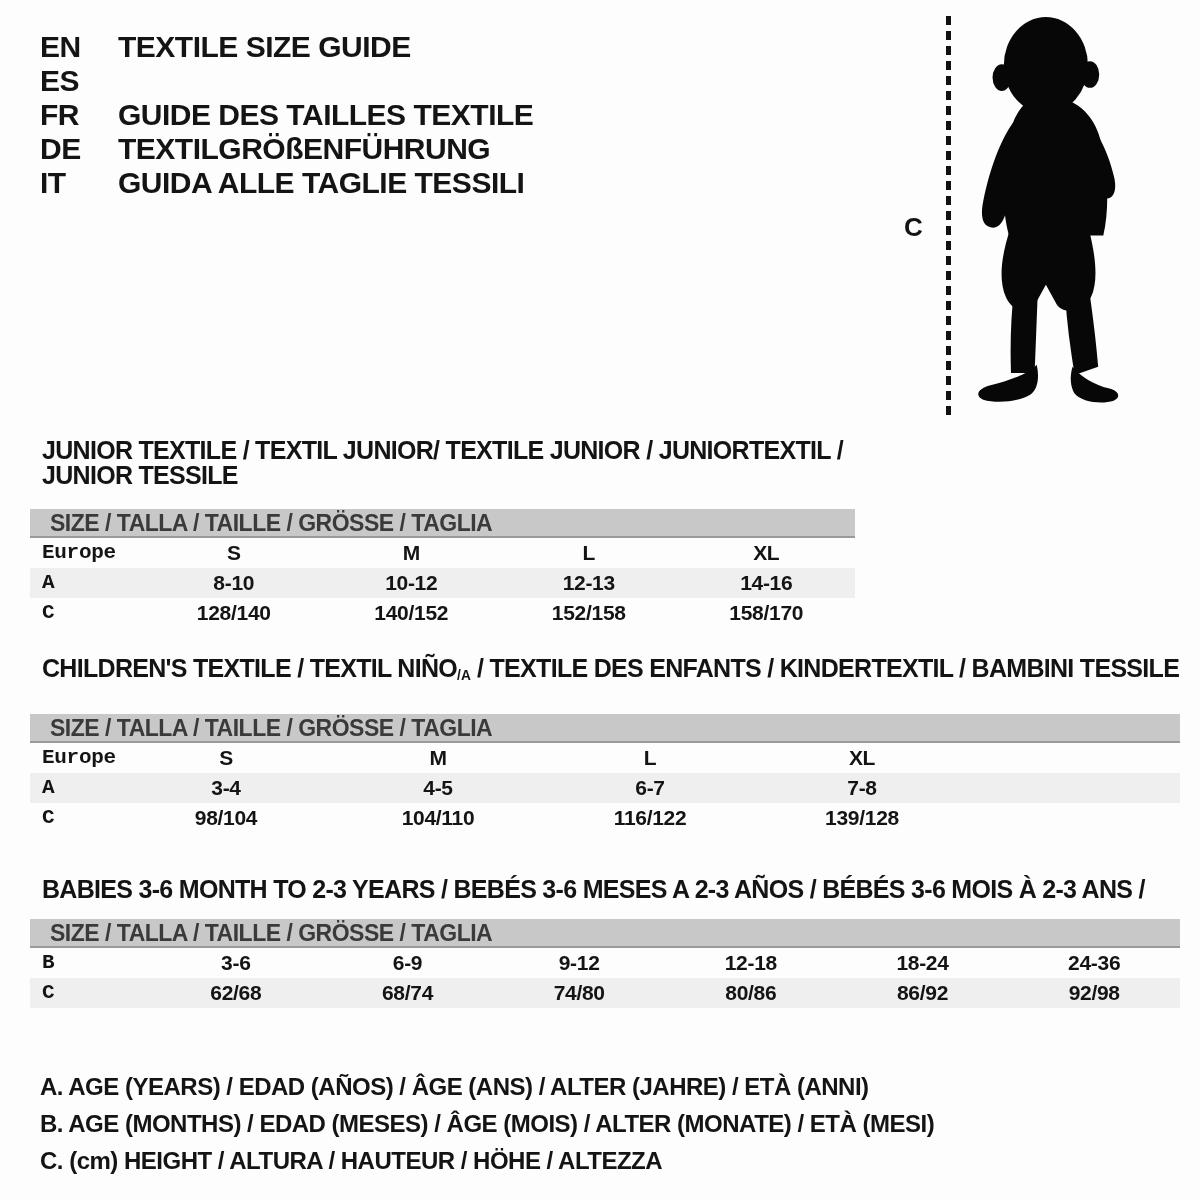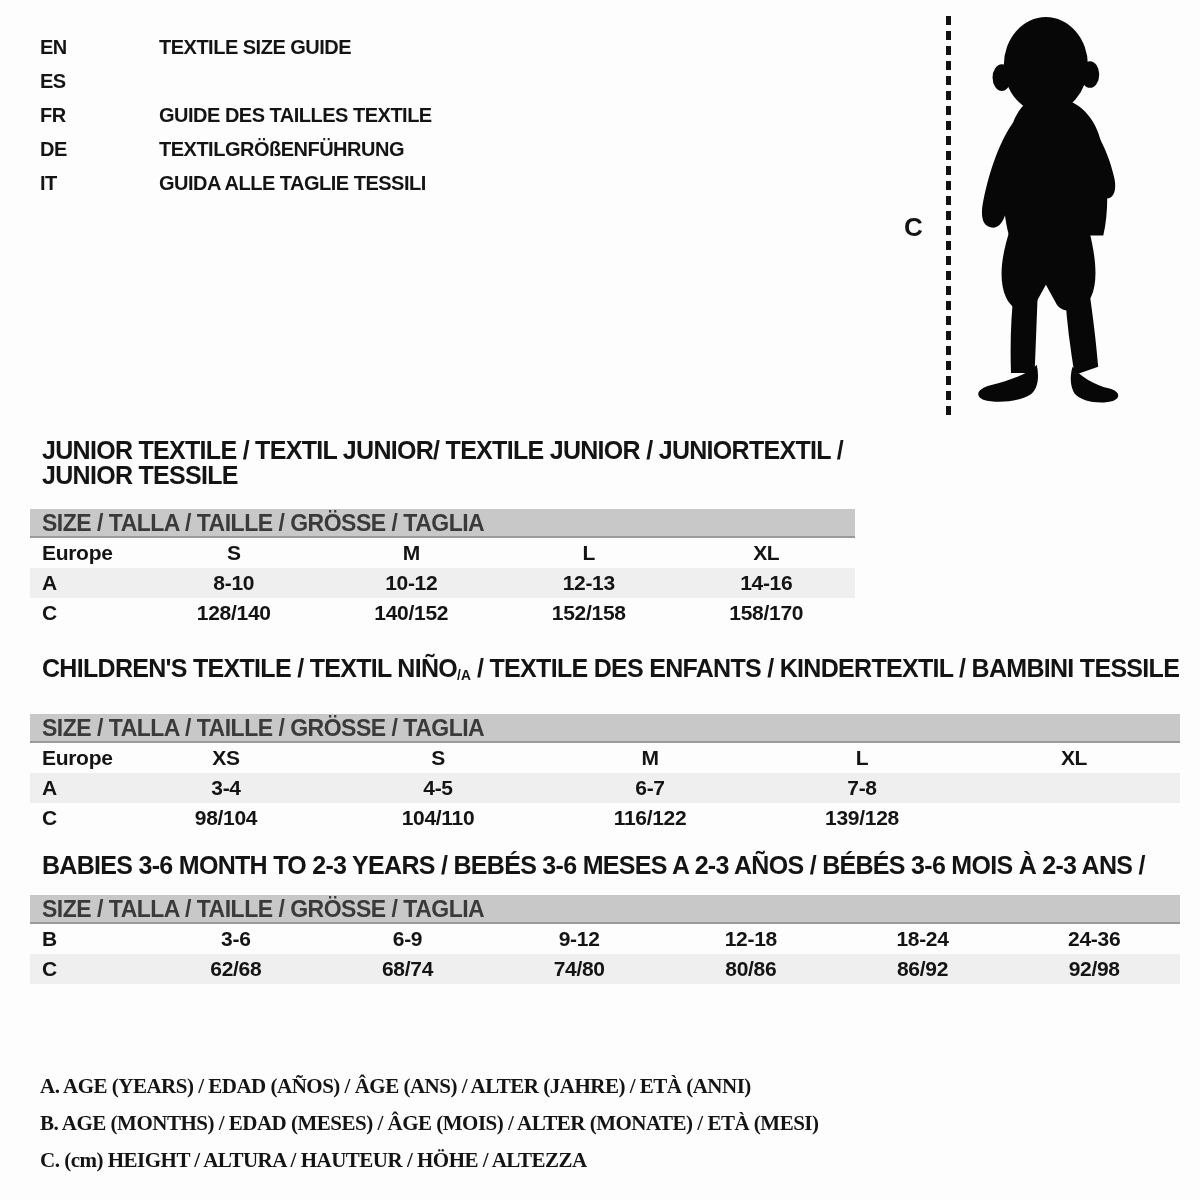--- a/index.html
+++ b/index.html
@@ -5,59 +5,59 @@
   html,body { margin:0; padding:0; }
   .canvas {
     position:relative; width:1200px; height:1200px;
     background:#fdfdfd; overflow:hidden;
     font-family:"Liberation Sans", sans-serif;
     font-weight:bold; color:#141414;
   }
 
   
   .lang { position:absolute; left:40px; top:30px; }
-  .lang-row { display:flex; font-size:20px; line-height:34px; letter-spacing:-0.5px;gap:41px; }
+  .lang-row { display:flex; font-size:30px; line-height:34px; letter-spacing:-0.5px; }
   .lang-code { width:78px; }
 
   
   .measure-line {
     position:absolute; left:946px; top:16px; width:5px; height:400px;
     background:repeating-linear-gradient(to bottom, #111 0 9px, transparent 9px 15px);
   }
   .measure-c { position:absolute; left:904px; top:212px; font-size:26px; }
   .figure-svg { position:absolute; left:962px; top:14px; }
 
   
   .tbl { position:absolute; left:30px; }
   .tbl h2 { margin:0; font-size:25px; line-height:25px; letter-spacing:-0.7px; padding-left:12px; font-weight:bold; }
   .t1 { top:438px; width:825px; }
   .t1 .bar { margin-top:21px; }
   .t2 { top:640px; width:1150px;margin-top:16px; }
   .t2 .bar { margin-top:26px; }
   .t3 { top:850px; width:1150px; }
-  .t3 h2 { line-height:31px; }
+  .t3 h2 { line-height:31px;margin-top:24px; }
   .t3 .bar { margin-top:14px; }
   .sub-a { font-size:0.55em; vertical-align:-0.25em; letter-spacing:0; }
 
   .bar {
     height:29px; line-height:29px; box-sizing:border-box;
     background:#c8c8c8; color:#3a3a3a; font-size:23px;
-    padding-left:12px; letter-spacing:-0.5px;
+    padding-left:20px; letter-spacing:-0.5px;
     border-bottom:2px solid #9a9a9a;
   }
   .grid-row { display:grid; height:30px; line-height:30px; font-size:21px; letter-spacing:-0.3px; }
   .t1 .grid-row { grid-template-columns:115px repeat(4,1fr); }
   .t2 .grid-row { grid-template-columns:90px repeat(5,1fr); }
   .t3 .grid-row { grid-template-columns:120px repeat(6,1fr); }
-  .row-label { padding-left:12px; text-align:left; }
+  .row-label { padding-left:12px; text-align:left;font-family:Liberation Mono, monospace; }
   .cell { text-align:center; }
   .shaded { background:#efefef; }
 
   
-  .legend { position:absolute; left:40px; top:1068px; font-size:21px; line-height:37px; letter-spacing:-0.5px;font-family:Liberation Serif, serif; }
+  .legend { position:absolute; left:40px; top:1068px; font-size:24px; line-height:37px; letter-spacing:-0.5px; }
 </style>
 </head>
 <body>
 
 <div class="canvas">
 
   <section class="lang">
     <div class="lang-row">
       <span class="lang-code">EN</span>
       <span class="lang-label">TEXTILE SIZE GUIDE</span>
@@ -121,21 +121,20 @@
       <div class="cell">152/158</div>
       <div class="cell">158/170</div>
     </div>
   </section>
 
   <section class="tbl t2">
     <h2><span>CHILDREN'S TEXTILE / TEXTIL NIÑO</span><span class="sub-a">/A</span><span> / TEXTILE DES ENFANTS / KINDERTEXTIL / BAMBINI TESSILE</span></h2>
     <div class="bar">SIZE / TALLA / TAILLE / GRÖSSE / TAGLIA</div>
     <div class="grid-row">
       <div class="row-label">Europe</div>
-      <div class="cell">XS</div>
       <div class="cell">S</div>
       <div class="cell">M</div>
       <div class="cell">L</div>
       <div class="cell">XL</div>
     </div>
     <div class="grid-row shaded">
       <div class="row-label">A</div>
       <div class="cell">3-4</div>
       <div class="cell">4-5</div>
       <div class="cell">6-7</div>

